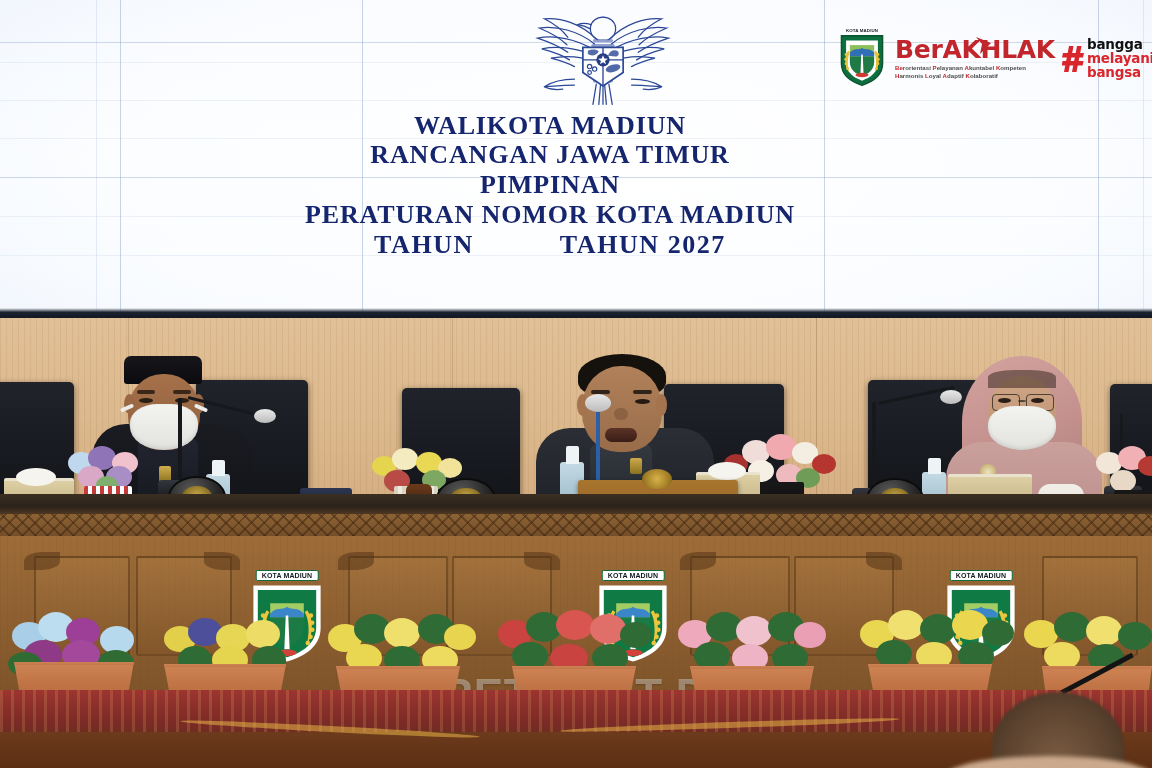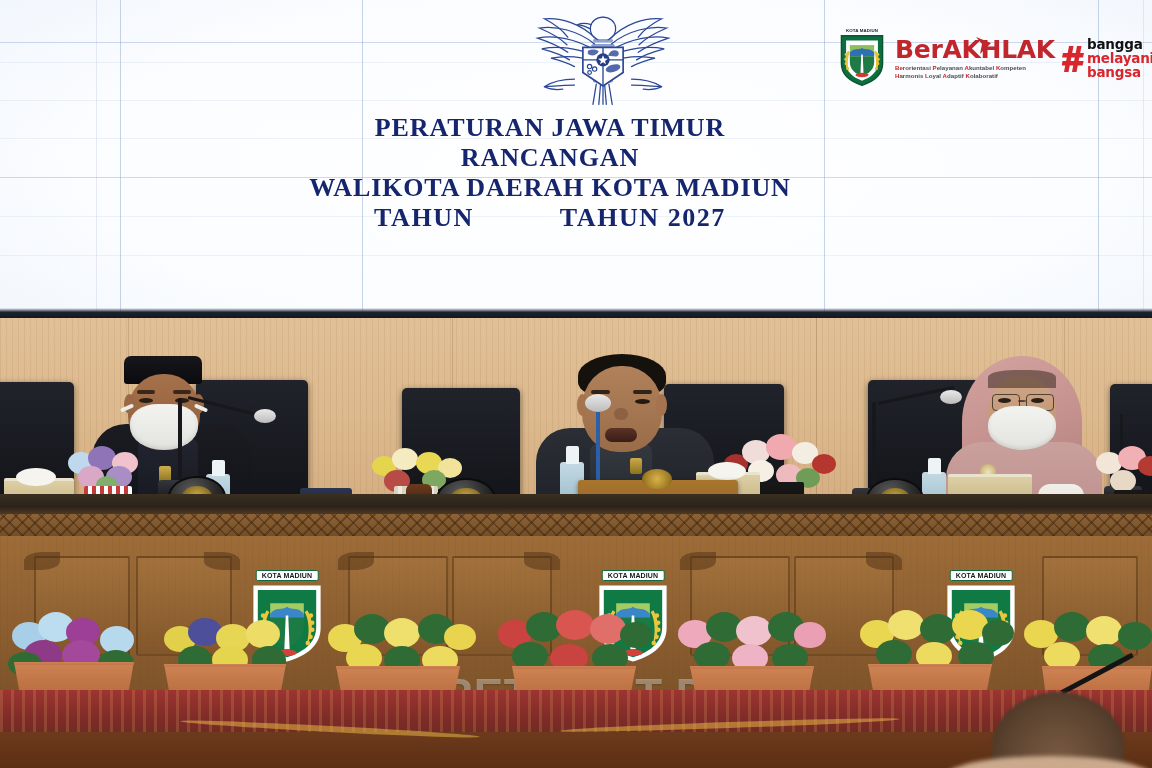--- a/index.html
+++ b/index.html
@@ -314,23 +314,24 @@
         </svg>
         <div class="words">
           <div class="w1">bangga</div>
           <div class="w2">melayani</div>
           <div class="w3">bangsa</div>
         </div>
       </div>
     </div>
 
     <div id="slidetext">
-      <div class="ln l2">PERATURAN JAWA TIMUR</div>
-      <div class="ln l3">RANCANGAN</div>
-      <div class="ln l4">WALIKOTA DAERAH KOTA MADIUN</div>
+      <div class="ln l1">WALIKOTA MADIUN</div>
+      <div class="ln l2">RANCANGAN JAWA TIMUR</div>
+      <div class="ln l3">PIMPINAN</div>
+      <div class="ln l4">PERATURAN NOMOR KOTA MADIUN</div>
       <div class="ln l5"><span class="nomor-row">TAHUN</span><span class="nomor-gap"></span><span class="nomor-row">TAHUN 2027</span></div>
     </div>
 
     <div id="screenbottom"></div>
   </div>
 
   <div id="room">
 
     <div id="backwall"></div>
     <div class="wallseam" style="left:128px;"></div>

